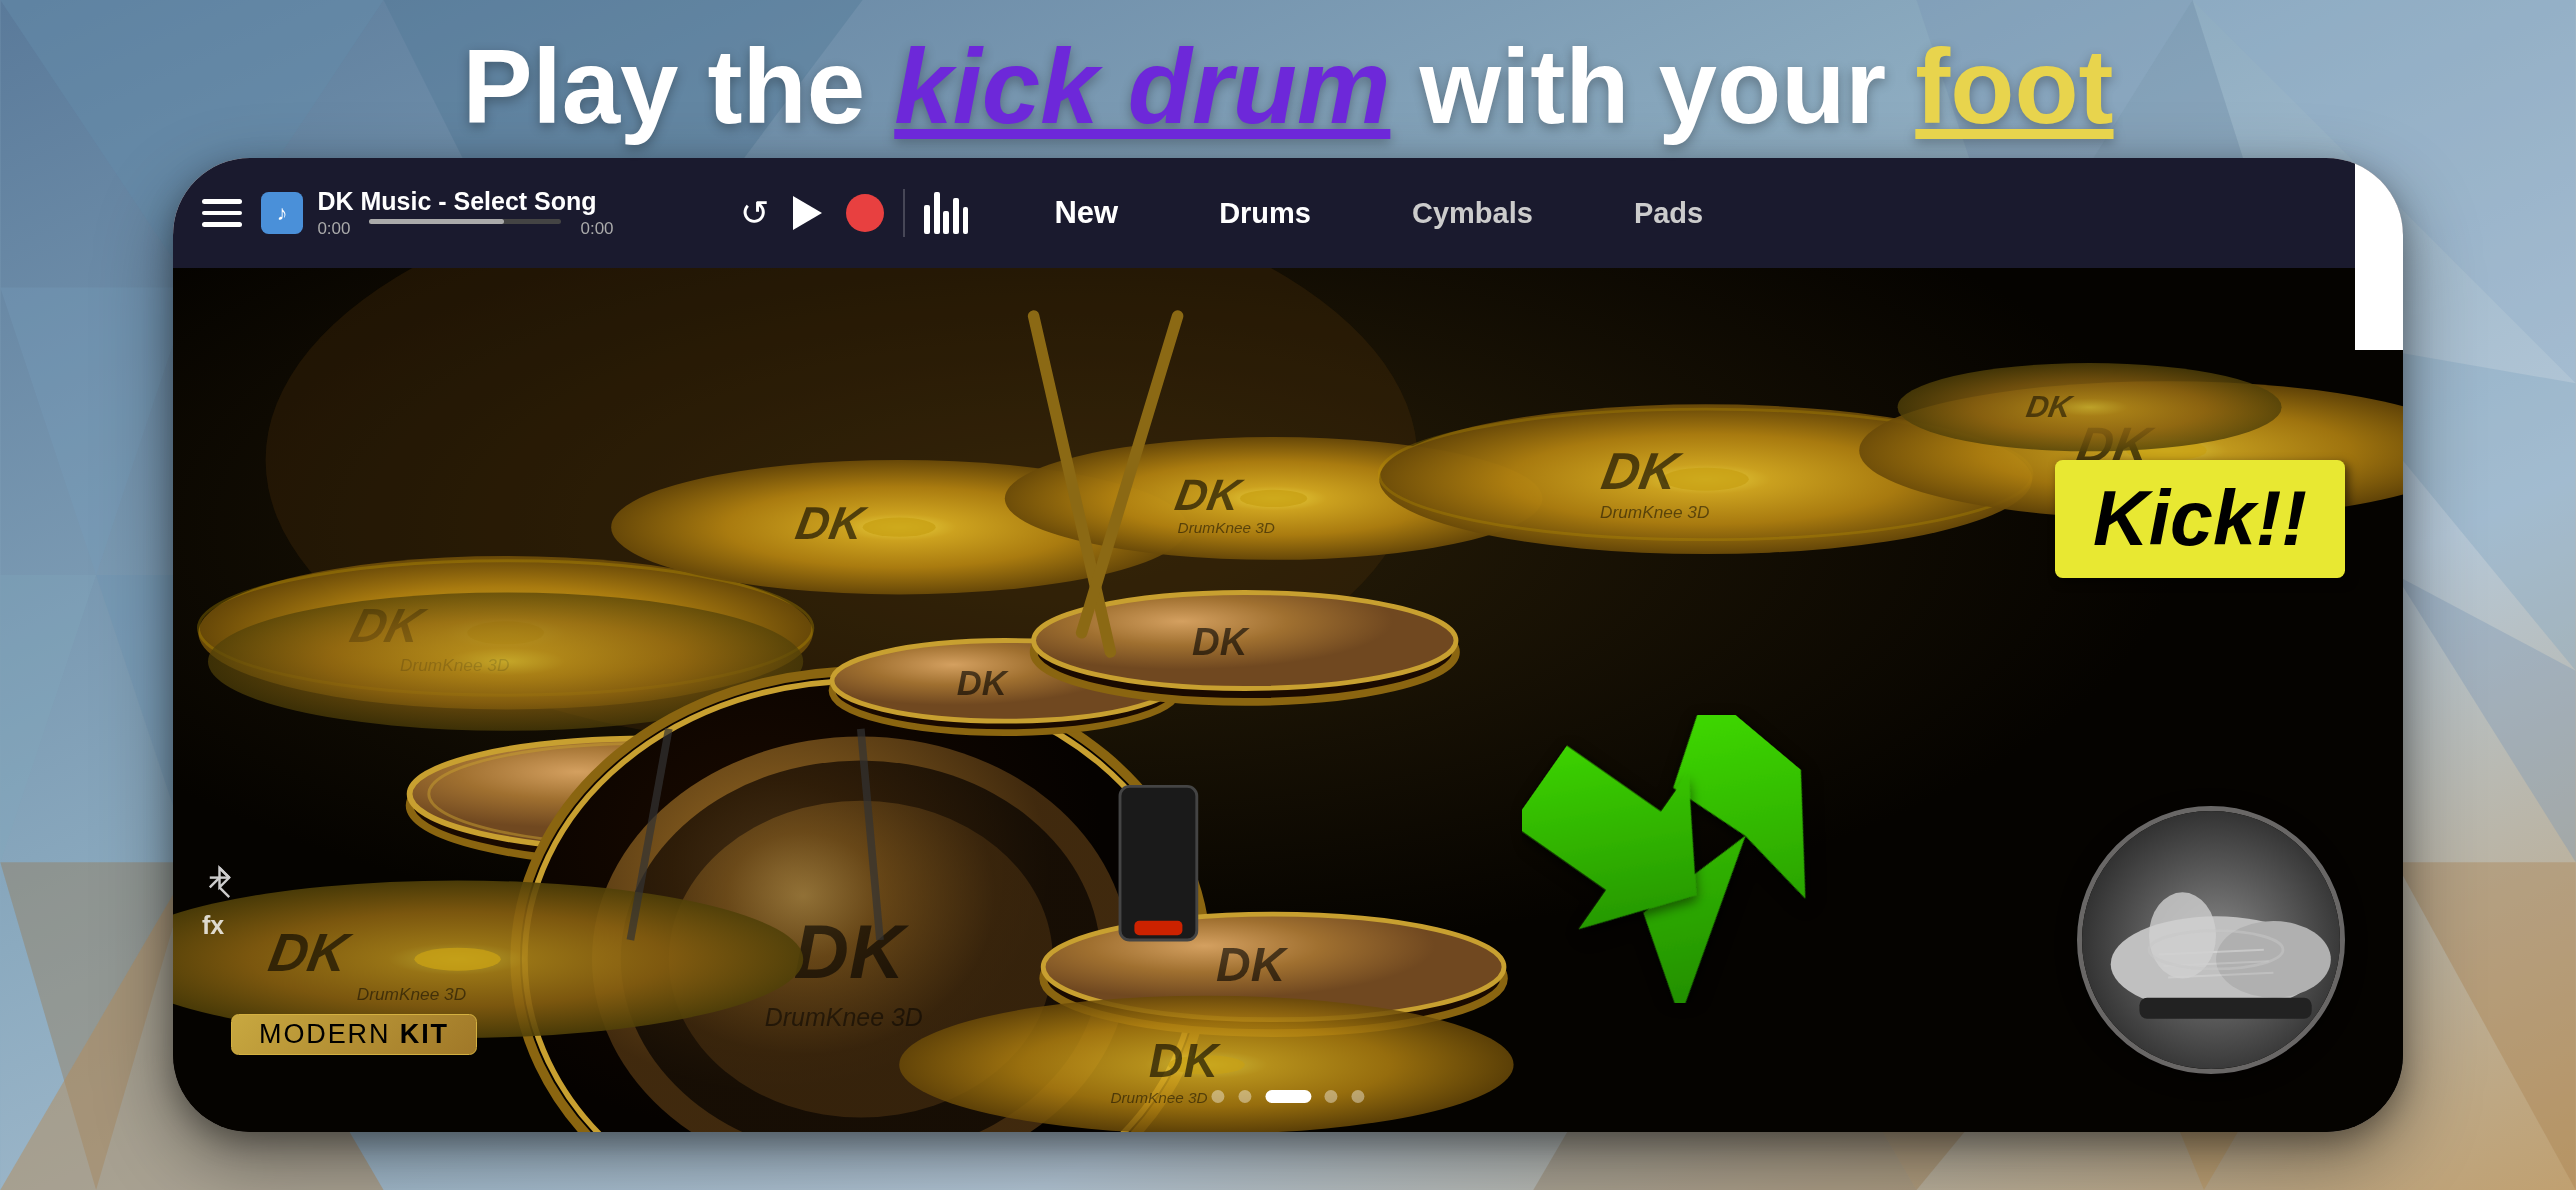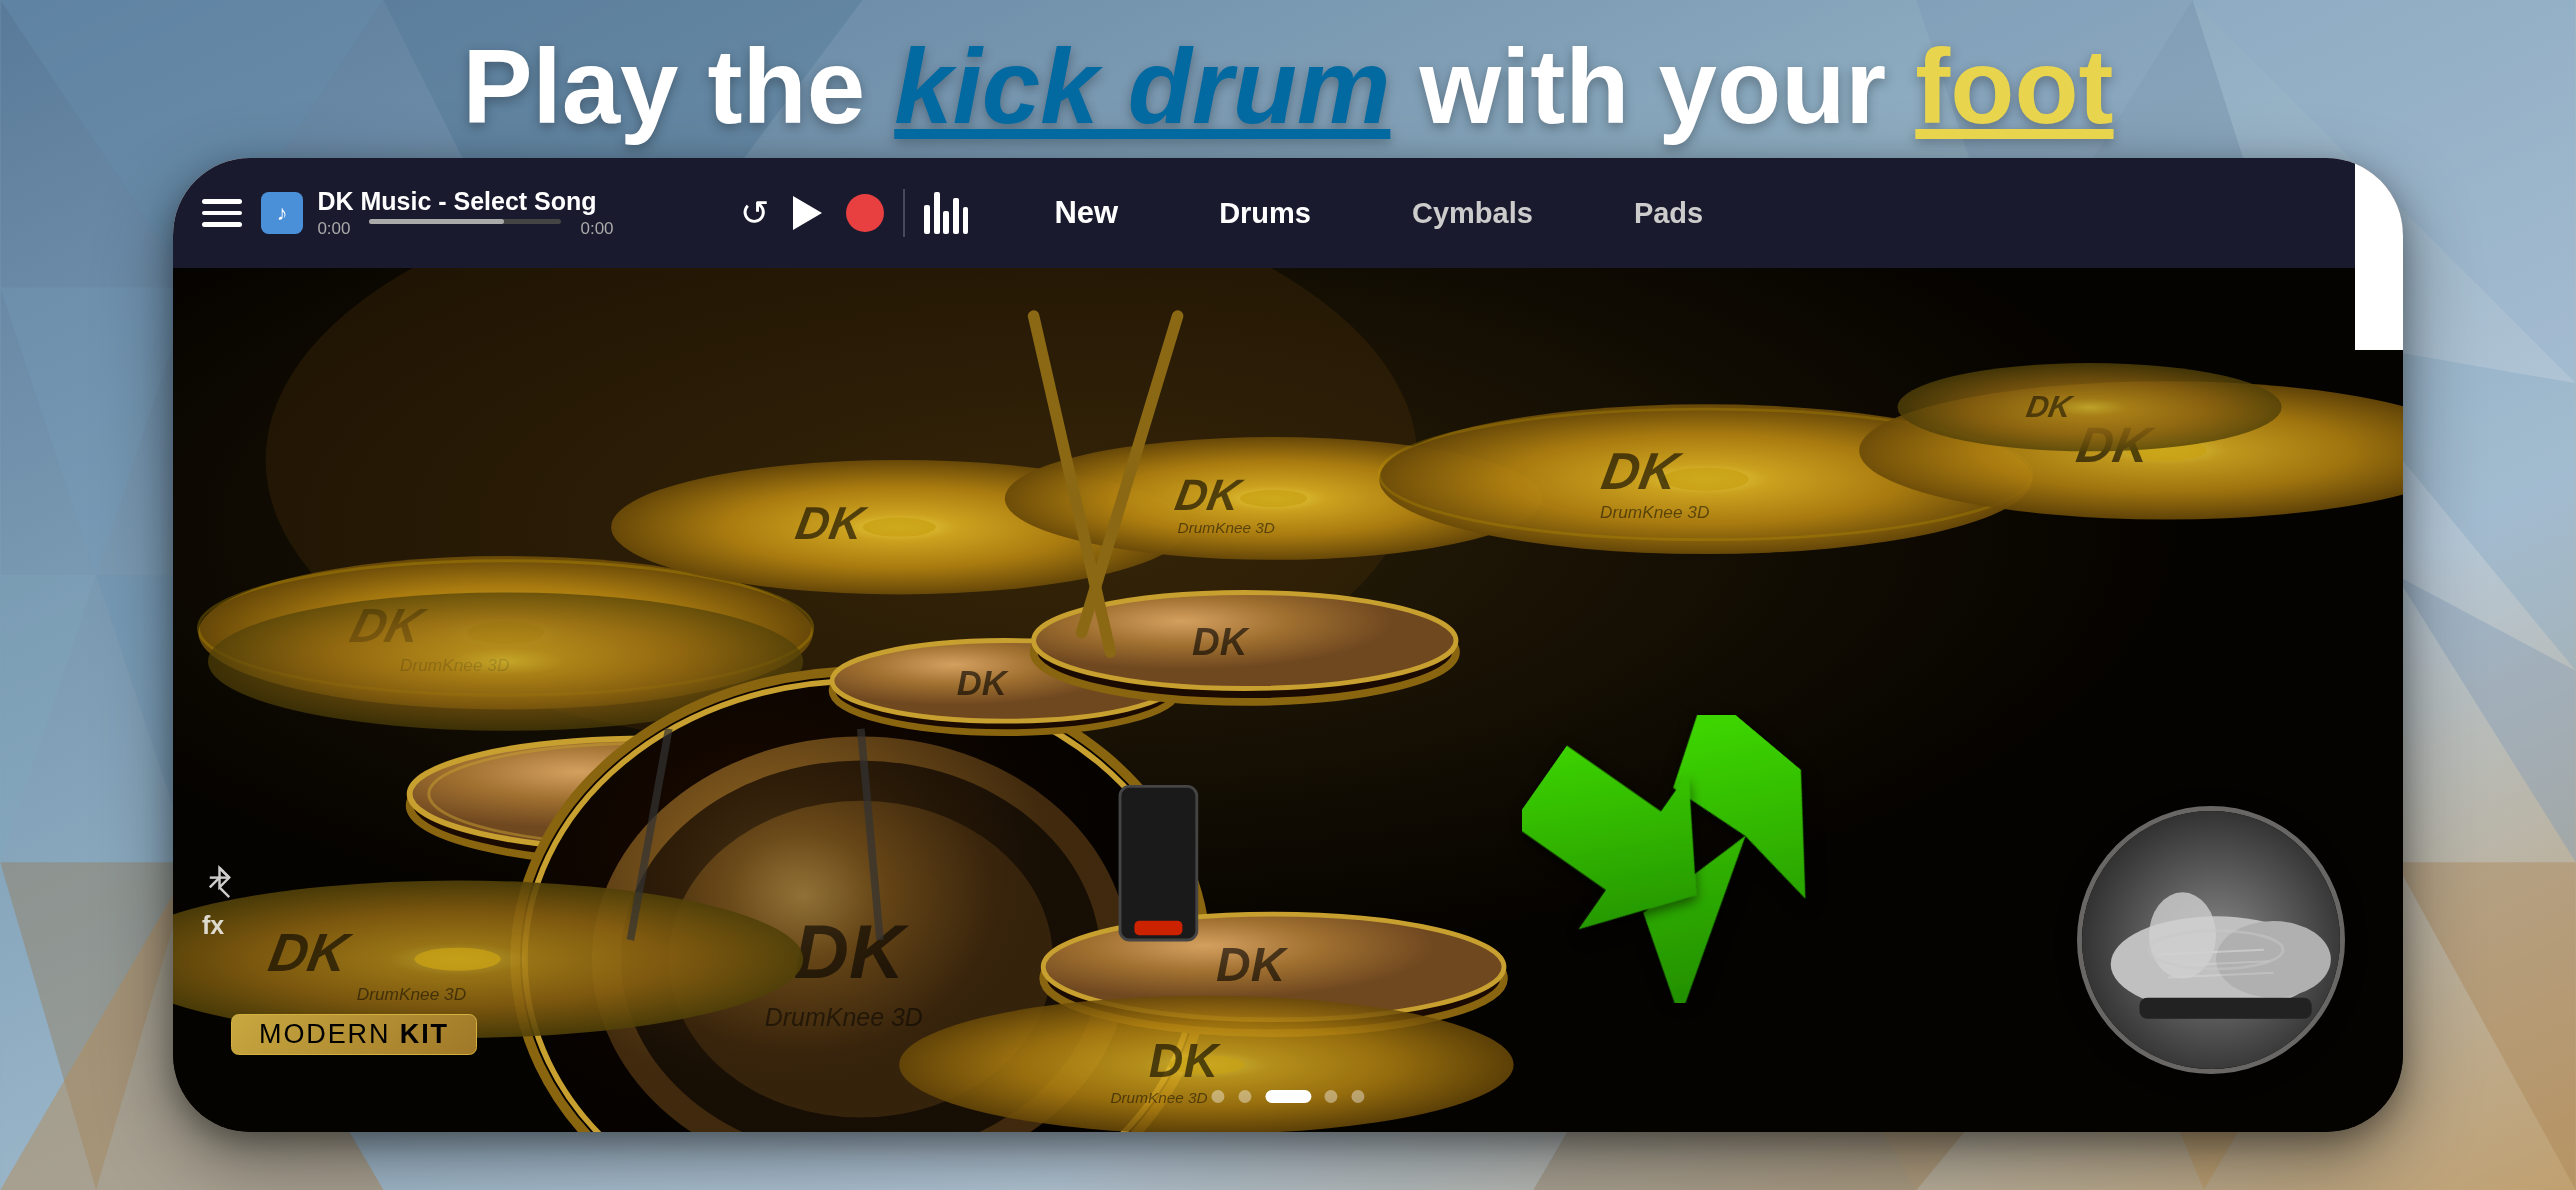--- a/index.html
+++ b/index.html
@@ -38,21 +38,21 @@
 
     .title-normal {
       font-style: normal;
       font-weight: 800;
     }
 
     .title-italic-underline {
       font-style: italic;
       font-weight: 900;
       text-decoration: underline;
-      color: #0369a1;
+      color: #6d28d9;
     }
 
     .title-yellow {
       font-weight: 900;
       color: #e8d44d;
       text-decoration: underline;
     }
 
     
     .phone-frame {
@@ -600,20 +600,23 @@
             <feDropShadow dx="4" dy="4" stdDeviation="6" flood-color="rgba(0,0,0,0.5)"></feDropShadow>
           </filter>
         </defs>
 
         <polygon points="30,0 160,0 250,100 160,90 230,280 130,220 160,90 70,100" fill="url(#arrowGrad)" filter="url(#arrowShadow)" transform="rotate(40, 200, 150) translate(50, 20)"></polygon>
 
         <polygon points="0,80 120,80 120,30 200,130 120,230 120,180 0,180" fill="url(#arrowGrad)" filter="url(#arrowShadow)" transform="rotate(35, 100, 130)"></polygon>
       </svg>
     </div>
 
+    <div style="position: absolute; top: 192px; right: 58px; z-index: 40;">
+      <div class="kick-label">Kick!!</div>
+    </div>
 
     <div style="position: absolute; bottom: 58px; right: 58px; z-index: 40; width: 268px; height: 268px; border-radius: 50%; overflow: hidden; border: 5.8px solid rgba(255,255,255,0.4); box-shadow: 0 4.8px 19px rgba(0,0,0,0.6);">
       <svg width="268" height="268" xmlns="http://www.w3.org/2000/svg" viewBox="0 0 280 280">
         <defs>
           <radialGradient id="shoeBg" cx="50%" cy="50%">
             <stop offset="0%" stop-color="#888"></stop>
             <stop offset="100%" stop-color="#333"></stop>
           </radialGradient>
         </defs>
         <rect width="280" height="280" fill="url(#shoeBg)"></rect>

